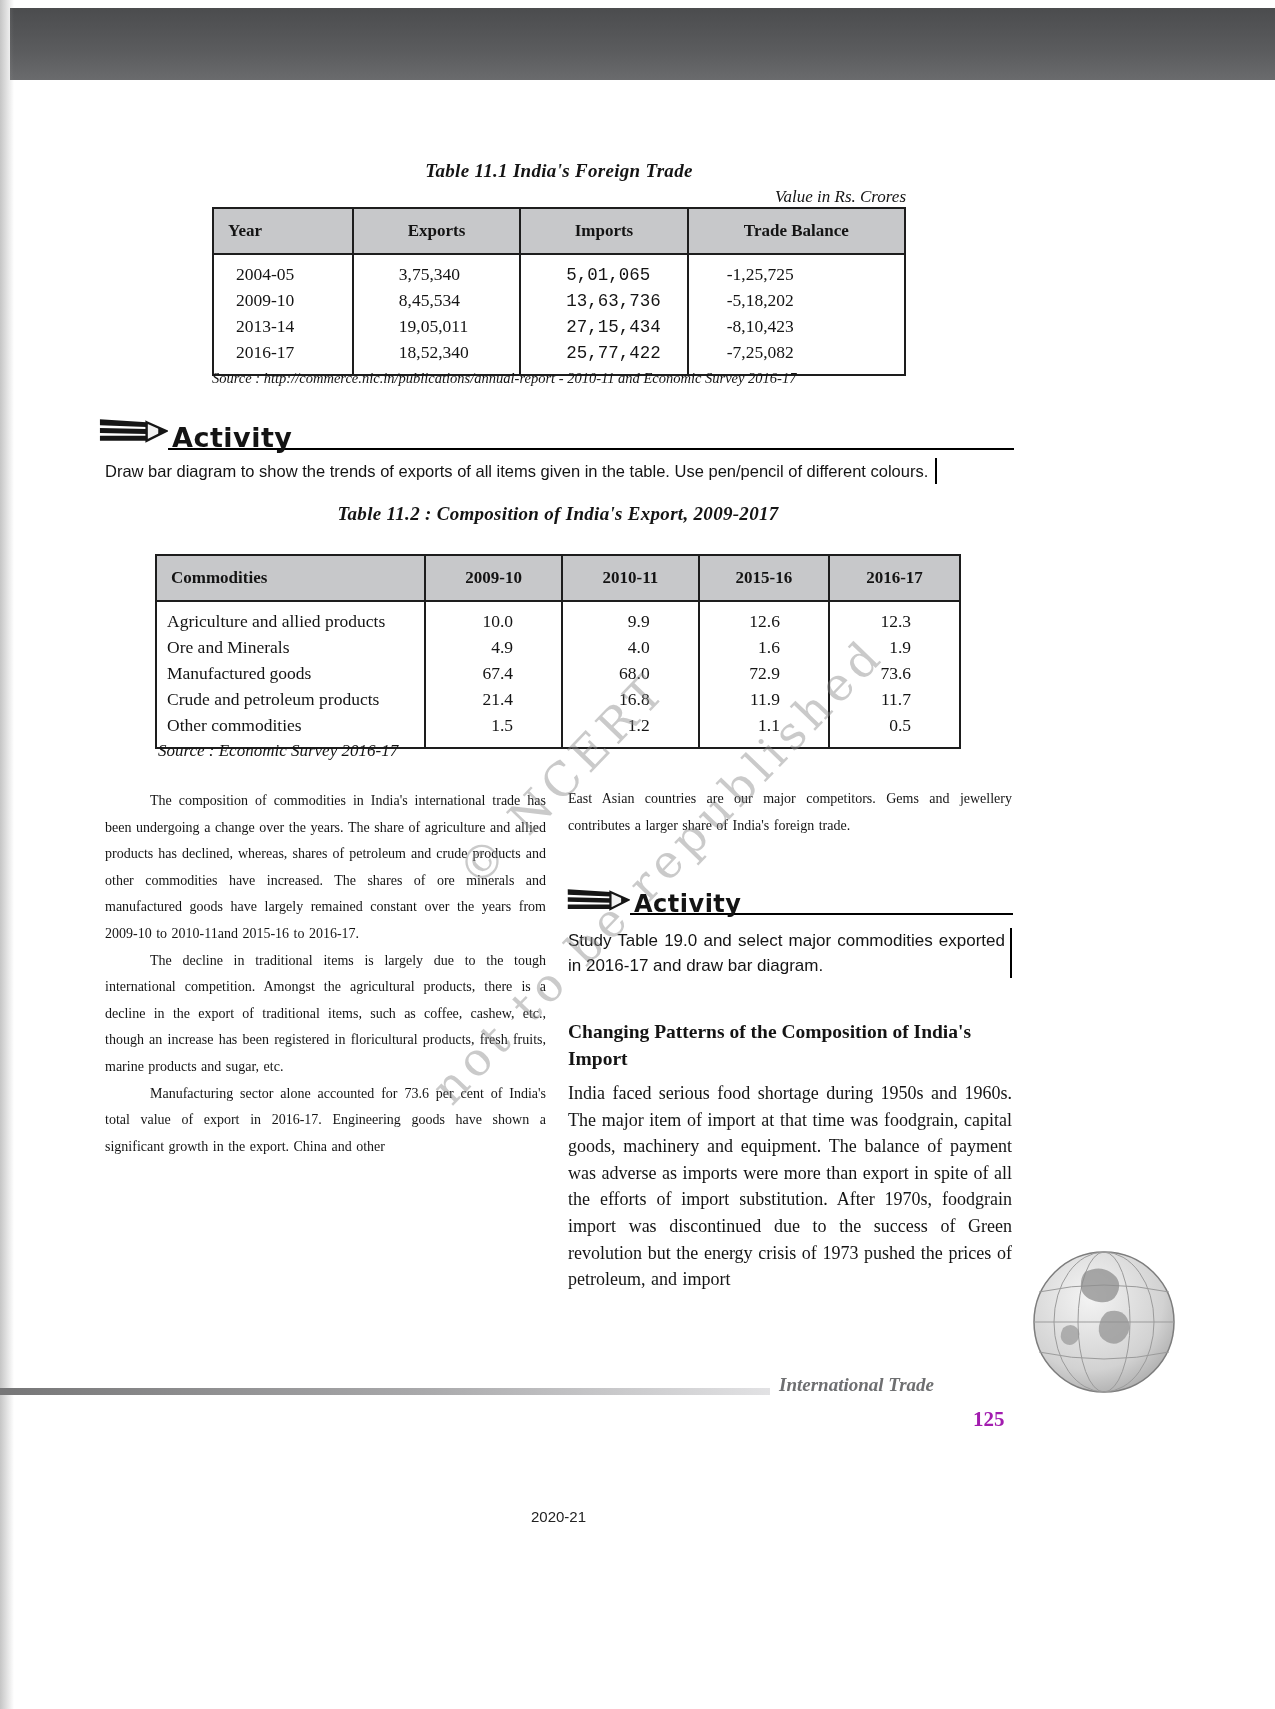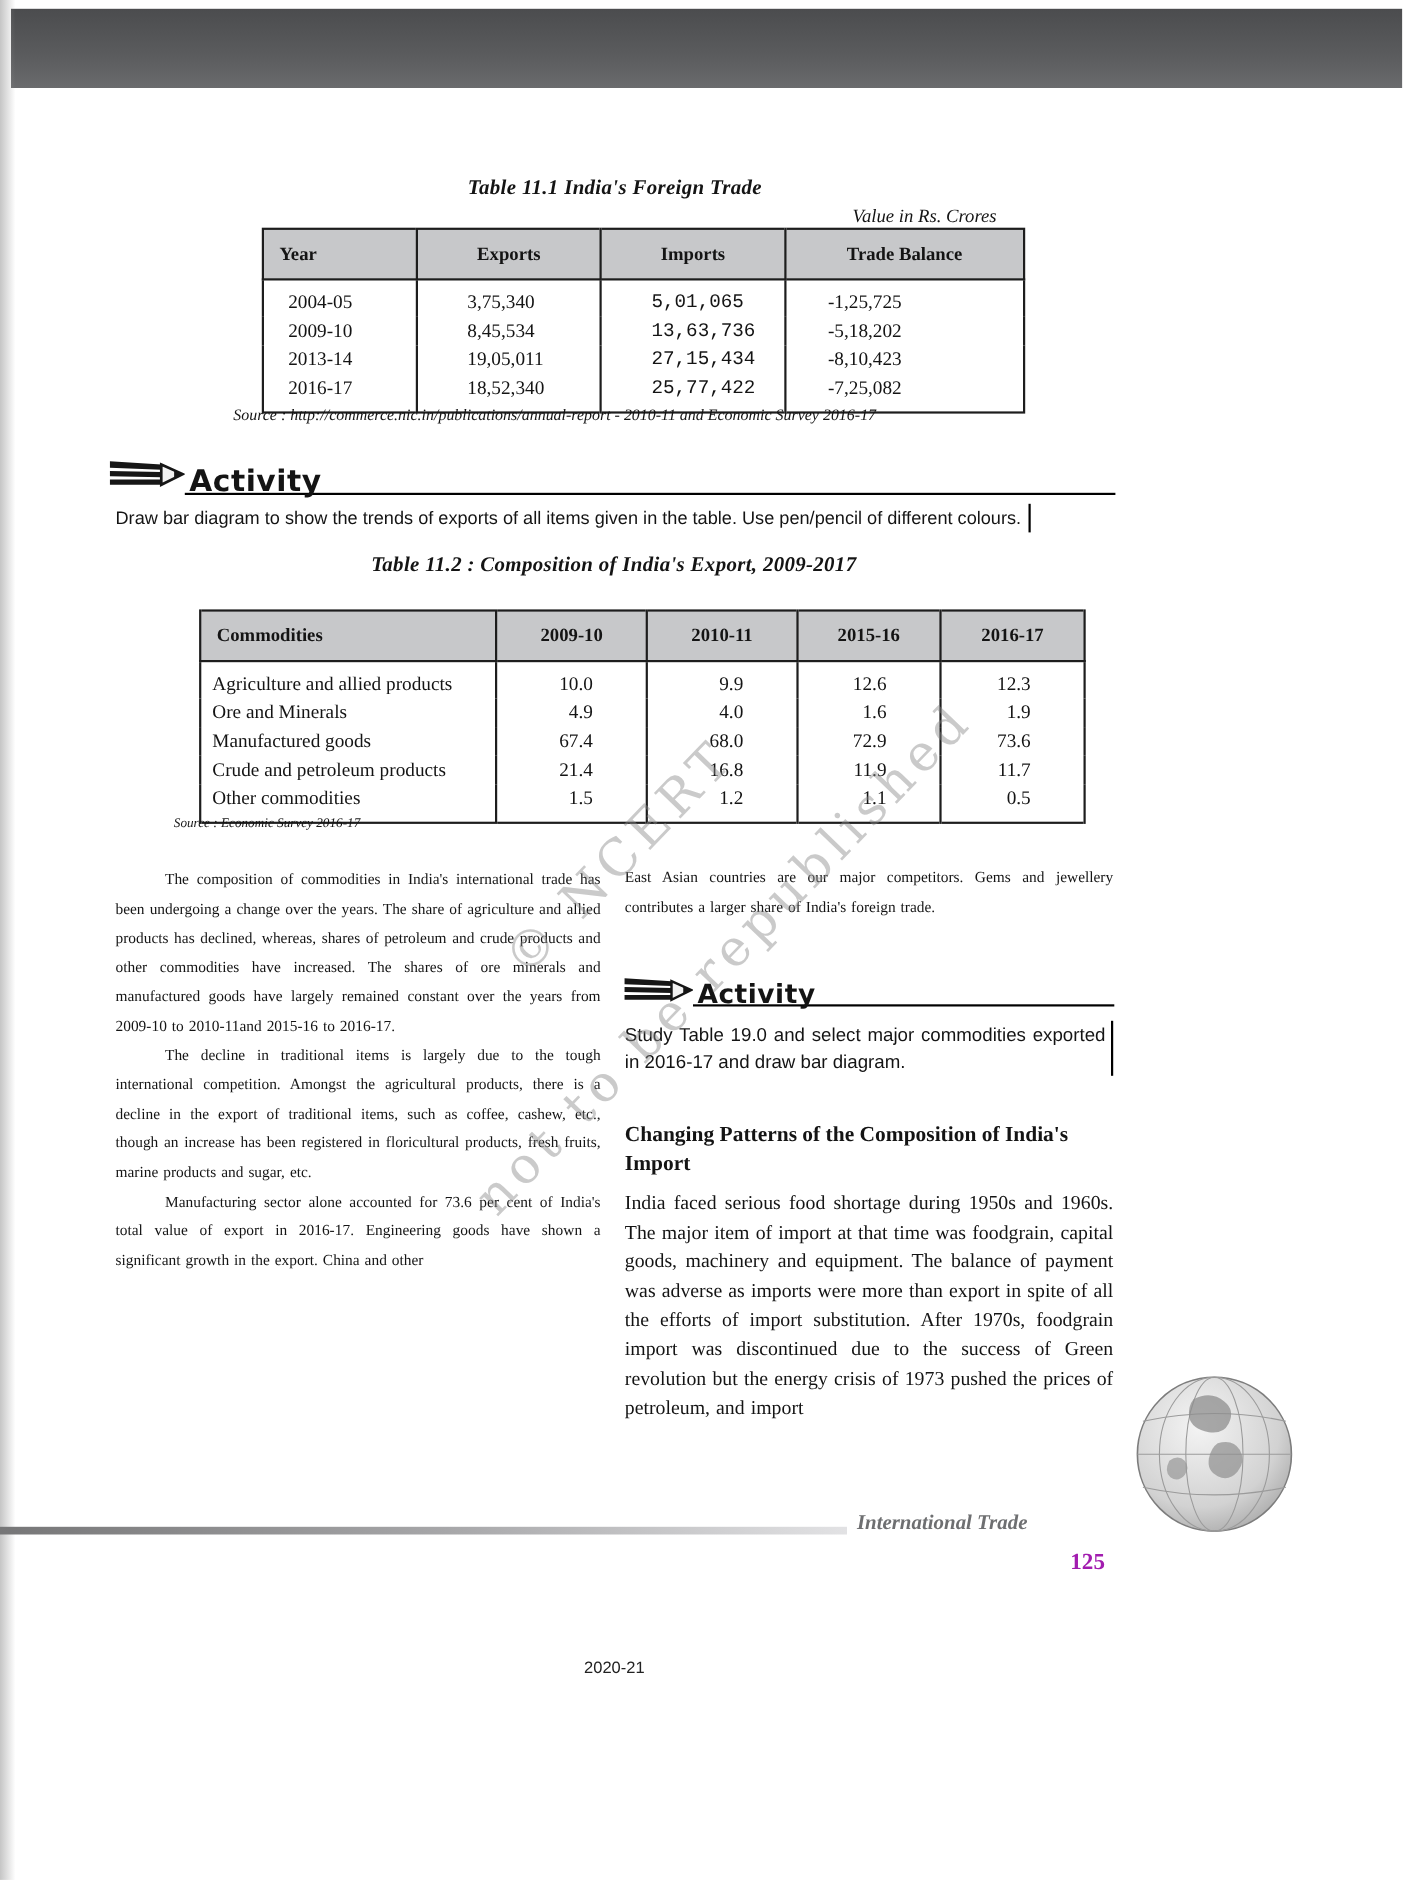--- a/index.html
+++ b/index.html
@@ -15,21 +15,21 @@
   .left-edge {
     position:absolute; left:0; top:0; width:14px; height:100%;
     background:linear-gradient(to right, rgba(150,150,150,.55), rgba(255,255,255,0));
   }
 
   
   .tbl-title { position:absolute; text-align:center; font-weight:bold; font-style:italic; font-size:19px; letter-spacing:.3px; }
   .tbl-note  { position:absolute; text-align:right; font-style:italic; font-size:17px; }
   .tbl-src   { position:absolute; font-style:italic; font-size:14.5px; }
 
-  .dtable { border-collapse:collapse; width:100%; border:2px solid #1d1d1d;margin-left:26px; }
+  .dtable { border-collapse:collapse; width:100%; border:2px solid #1d1d1d; }
   .dtable th, .dtable td { border-left:2px solid #1d1d1d; border-right:2px solid #1d1d1d; }
   .dtable thead th {
     border-bottom:2px solid #1d1d1d; background:#c7c8ca;
     font-weight:bold; font-size:17px; padding:12px 6px; text-align:center;
   }
   .dtable thead th.hl { text-align:left; padding-left:14px; }
   .dtable tbody td { font-size:17.5px; padding:2.5px 0; }
   .dtable tbody tr:first-child td { padding-top:9px; }
   .dtable tbody tr:last-child td { padding-bottom:11px; }
 
@@ -222,21 +222,21 @@
           <td class="c1">Other commodities</td>
           <td class="num">1.5</td>
           <td class="num">1.2</td>
           <td class="num">1.1</td>
           <td class="num">0.5</td>
         </tr>
       </tbody>
     </table>
   </div>
 
-  <div class="tbl-src" style="left:158px; top:741px; font-size:12px;">Source :  Economic Survey 2016-17</div>
+  <div class="tbl-src" style="left:158px; top:741px; font-size:17px;">Source :  Economic Survey 2016-17</div>
 
   <div class="col col-left">
     <p class="ind">The composition of commodities in India's international trade has been undergoing a change over the years. The share of agriculture and allied products has declined, whereas, shares of petroleum and crude products and other commodities have increased. The shares of ore minerals and manufactured goods have largely remained constant over the years from 2009-10 to 2010-11and 2015-16 to 2016-17.</p>
     <p class="ind">The decline in traditional items is largely due to the tough international competition. Amongst the agricultural products, there is a decline in the export of traditional items, such as coffee, cashew, etc., though an increase has been registered in floricultural products, fresh fruits, marine products and sugar, etc.</p>
     <p class="ind">Manufacturing sector alone accounted for 73.6 per cent of India's total value of export in 2016-17. Engineering goods have shown a significant growth in the export. China and other</p>
   </div>
 
   <div class="col col-right">
     <p>East Asian countries are our major competitors. Gems and jewellery contributes a larger share of India's foreign trade.</p>
   </div>

